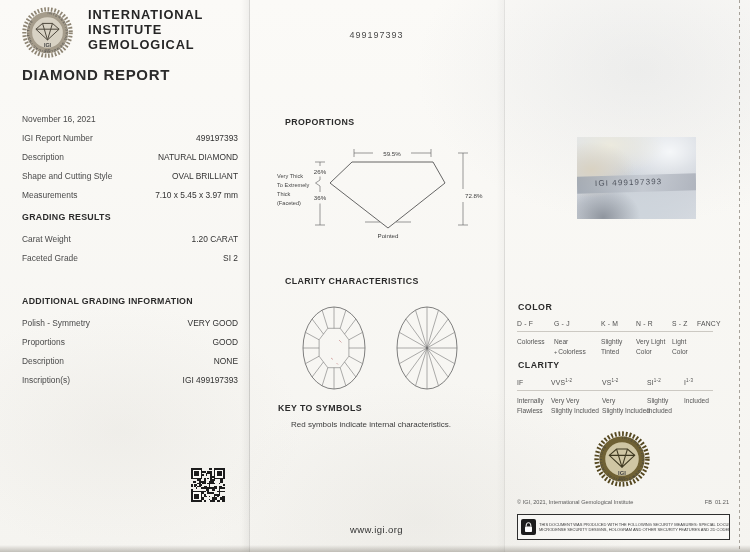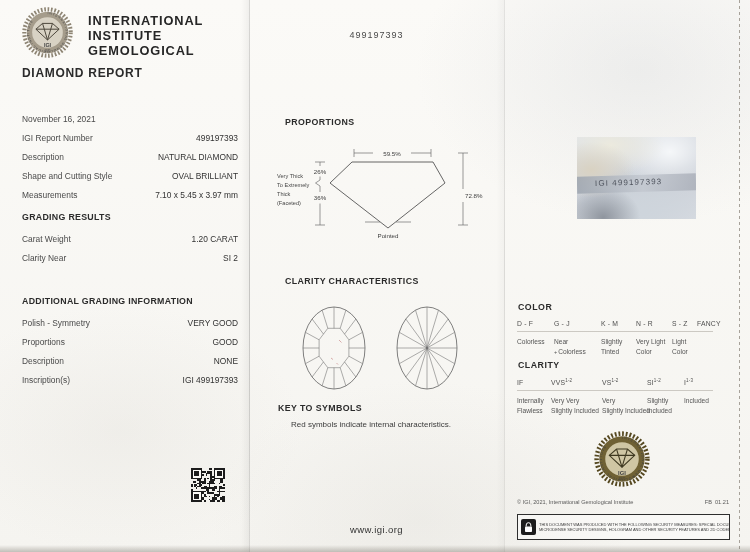--- a/index.html
+++ b/index.html
@@ -12,22 +12,22 @@
       linear-gradient(#fbfaf7,#f5f4f0);}
   .page::after{content:'';position:absolute;left:0;right:0;bottom:0;height:7px;
     background:linear-gradient(to bottom, rgba(110,105,95,0), rgba(110,105,95,.38));}
   .abs{position:absolute;}
   
   .fold{position:absolute;top:0;height:100%;width:1px;background:linear-gradient(rgba(0,0,0,.10),rgba(0,0,0,.17),rgba(0,0,0,.07));}
   .foldshadow{position:absolute;top:0;height:100%;width:9px;background:linear-gradient(to right,transparent,rgba(0,0,0,.05));}
   .perf{position:absolute;top:0;height:100%;width:1px;left:739px;
     background:repeating-linear-gradient(to bottom,#a7a29a 0 3px,transparent 3px 6px);}
   
-  .brandname{position:absolute;left:88px;top:8px;font-weight:bold;font-size:12.8px;line-height:14.8px;letter-spacing:.9px;color:#262626;margin-top:6px;}
-  .doctype{position:absolute;left:22px;top:66px;font-weight:bold;font-size:12px;letter-spacing:.7px;color:#2b2b2b;}
+  .brandname{position:absolute;left:88px;top:8px;font-weight:bold;font-size:12.8px;line-height:14.8px;letter-spacing:.9px;color:#262626;}
+  .doctype{position:absolute;left:22px;top:66px;font-weight:bold;font-size:15px;letter-spacing:.7px;color:#2b2b2b;}
   
   .rowsbox{position:absolute;left:22px;width:216px;}
   .row{height:19px;display:flex;align-items:center;justify-content:space-between;font-size:8.4px;}
   .row .lab{color:#4a4a4a;}
   .row .val{color:#323232;text-align:right;}
   .sechead{position:absolute;left:22px;font-weight:bold;font-size:8.8px;letter-spacing:.3px;color:#2b2b2b;}
   
   .midnum{position:absolute;left:250px;top:30px;width:253px;text-align:center;font-size:9px;letter-spacing:1px;color:#4a4a4a;}
   .midhead{position:absolute;font-weight:bold;font-size:8.8px;letter-spacing:.4px;color:#2b2b2b;}
   .keylines{position:absolute;left:291px;top:419px;font-size:8px;line-height:12px;color:#3c3c3c;}
@@ -131,21 +131,21 @@
       </div>
   </div>
 
   <div class="sechead" style="top:212px">GRADING RESULTS</div>
   <div class="rowsbox" style="top:229px">
     <div class="row">
         <span class="lab">Carat Weight</span>
         <span class="val">1.20 CARAT</span>
       </div>
     <div class="row">
-        <span class="lab">Clarity Near</span>
+        <span class="lab">Faceted Grade</span>
         <span class="val">SI 2</span>
       </div>
   </div>
 
   <div class="sechead" style="top:296px">ADDITIONAL GRADING INFORMATION</div>
   <div class="rowsbox" style="top:313px">
     <div class="row">
         <span class="lab">Polish - Symmetry</span>
         <span class="val">VERY GOOD</span>
       </div>

